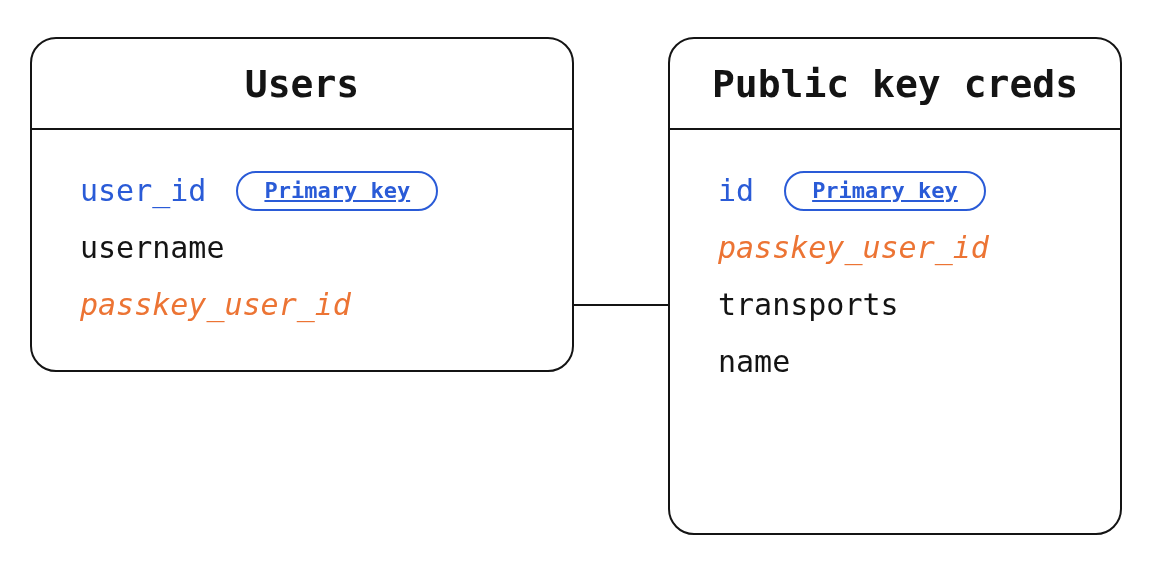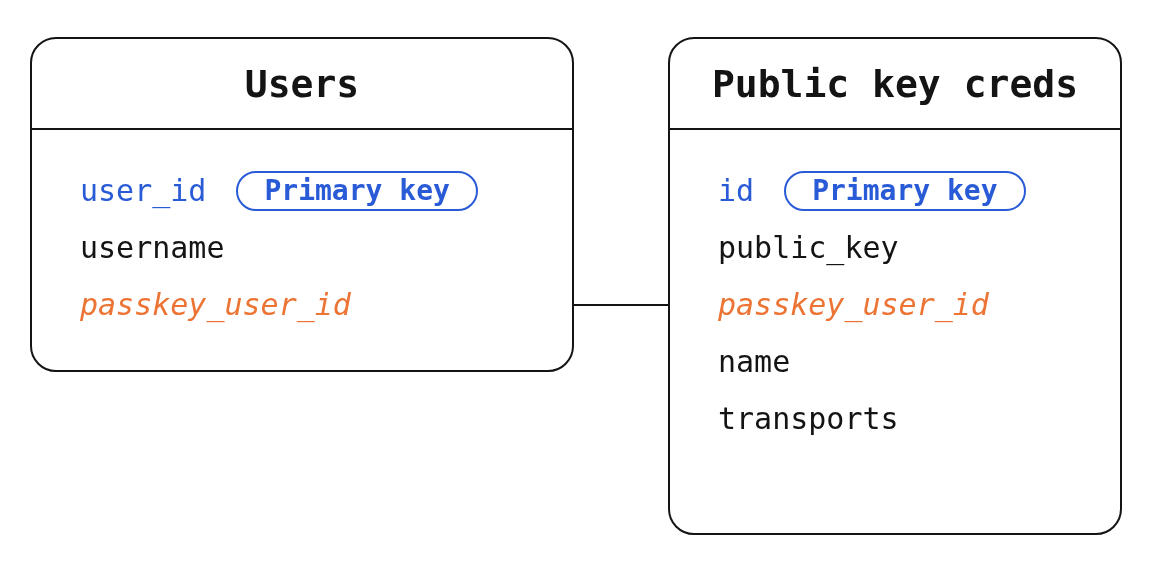--- a/index.html
+++ b/index.html
@@ -68,24 +68,25 @@
   .field-name.orange { color: var(--orange, #ec7434); font-style: italic; }
   .badge {
     margin-left: 30px;
     display: inline-flex;
     align-items: center;
     height: 40px;
     padding: 0 26px;
     border: 2px solid var(--blue, #2a5bd7);
     border-radius: 22px;
     color: var(--blue, #2a5bd7);
-    font-size: 28px;
+    font-size: 22px;
     font-weight: bold;
     box-sizing: border-box;
     white-space: nowrap;
+    text-decoration: underline;
   }
   .connector {
     position: absolute;
     left: 482px;
     top: 304px;
     width: 186px;
     height: 2px;
     background: var(--ink, #141414);
   }
 </style>
@@ -117,27 +118,24 @@
   <section class="er-table creds">
     <header>
       <h2>Public key creds</h2>
     </header>
     <ul class="fields">
         <li class="field-row">
           <span class="field-name blue">id</span>
           <span class="badge">Primary key</span>
         </li>
         <li class="field-row">
-          <span class="field-name">public_key</span>
-        </li>
-        <li class="field-row">
           <span class="field-name orange">passkey_user_id</span>
         </li>
         <li class="field-row">
-          <span class="field-name">name</span>
+          <span class="field-name">transports</span>
         </li>
         <li class="field-row">
-          <span class="field-name">transports</span>
+          <span class="field-name">name</span>
         </li>
       </ul>
   </section>
 
 </div>
 
 </body></html>

